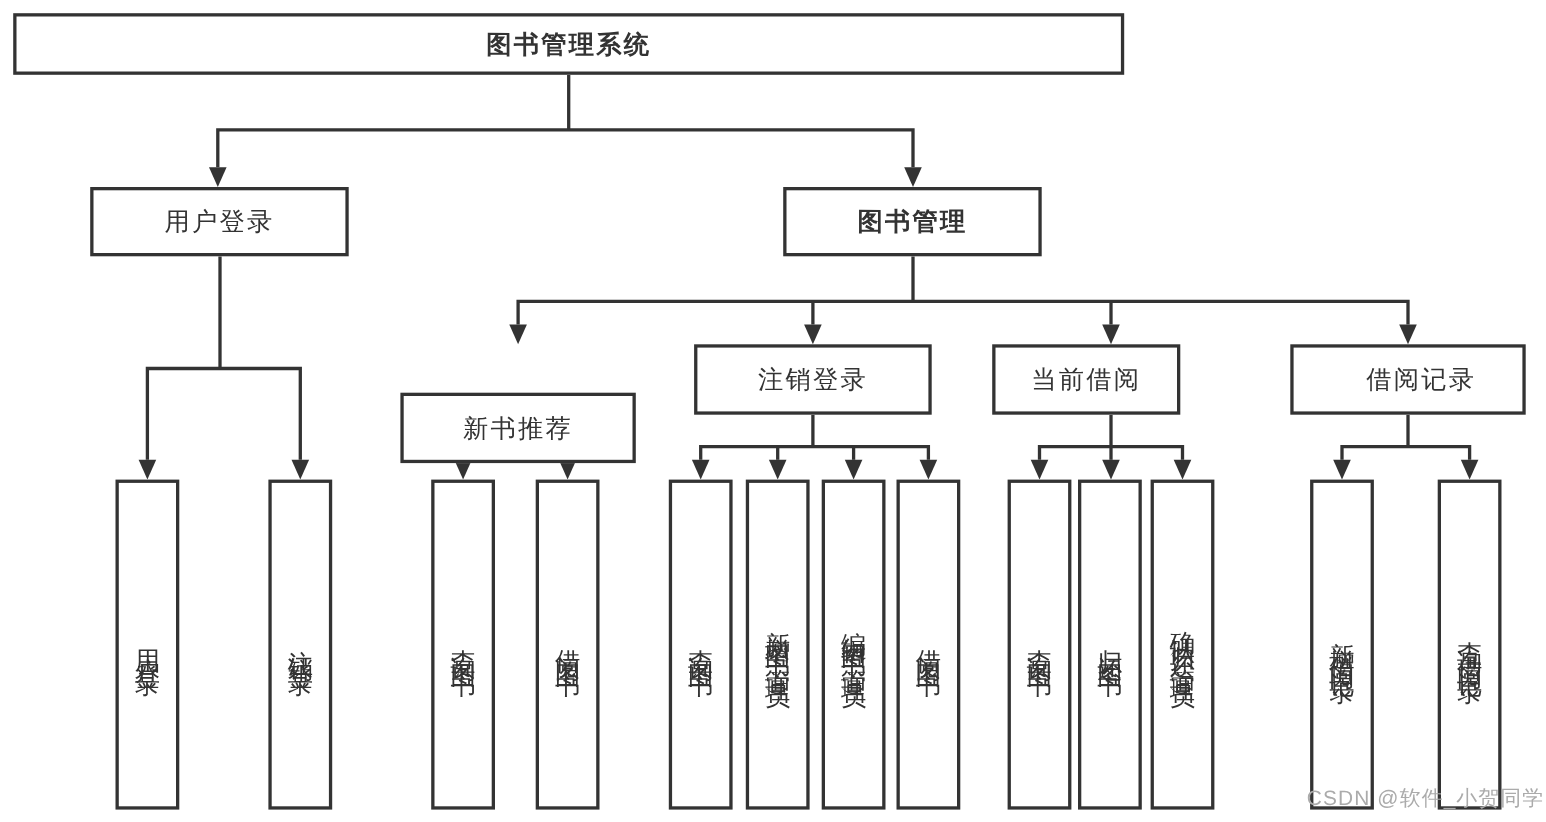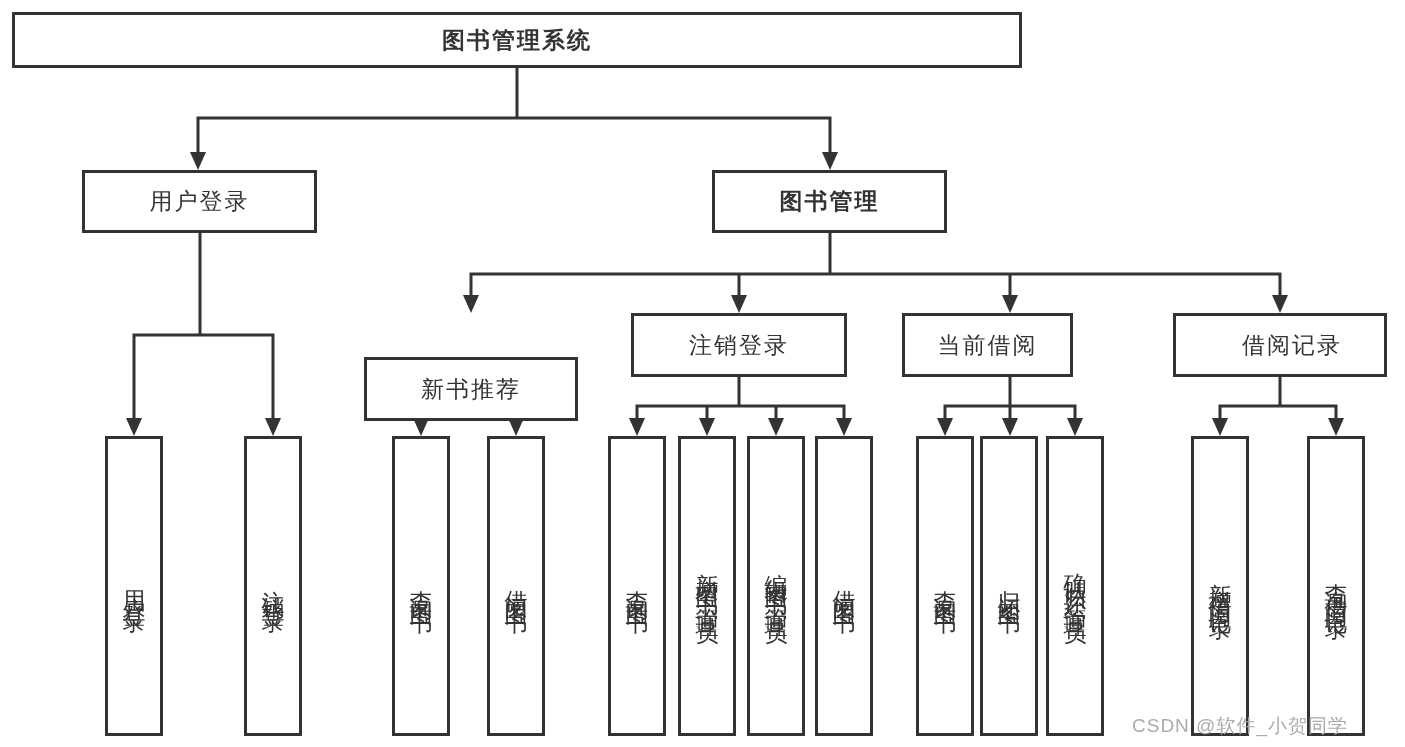--- a/index.html
+++ b/index.html
@@ -32,21 +32,21 @@
   .root{left:12px;top:12px;width:1010px;height:56px;font-weight:bold;}
   .lvl1{top:170px;width:235px;height:63px;}
   .lvl2{top:313px;height:64px;}
   .leaf{
     top:436px;width:58px;height:300px;
     writing-mode:vertical-rl;text-orientation:mixed;
     letter-spacing:7px;font-size:23px;line-height:1;
     padding:4px 0;
   }
   .watermark{
-    position:absolute;left:1132px;top:713px;
+    position:absolute;left:1188px;top:713px;
     font-size:19px;letter-spacing:1px;
     color:var(--wm);z-index:10;white-space:nowrap;
   }
 </style>
 </head>
 <body>
 
 <div id="canvas">
 
   <svg id="connector-svg" viewBox="0 0 1405 747" xmlns="http://www.w3.org/2000/svg">

